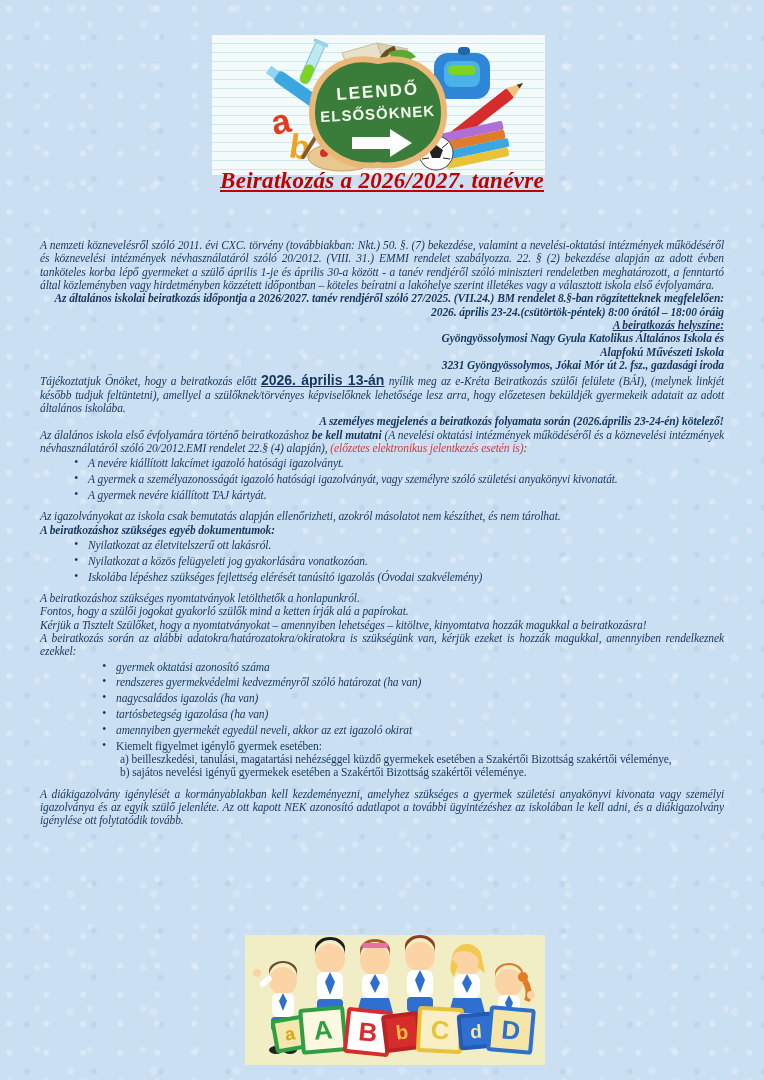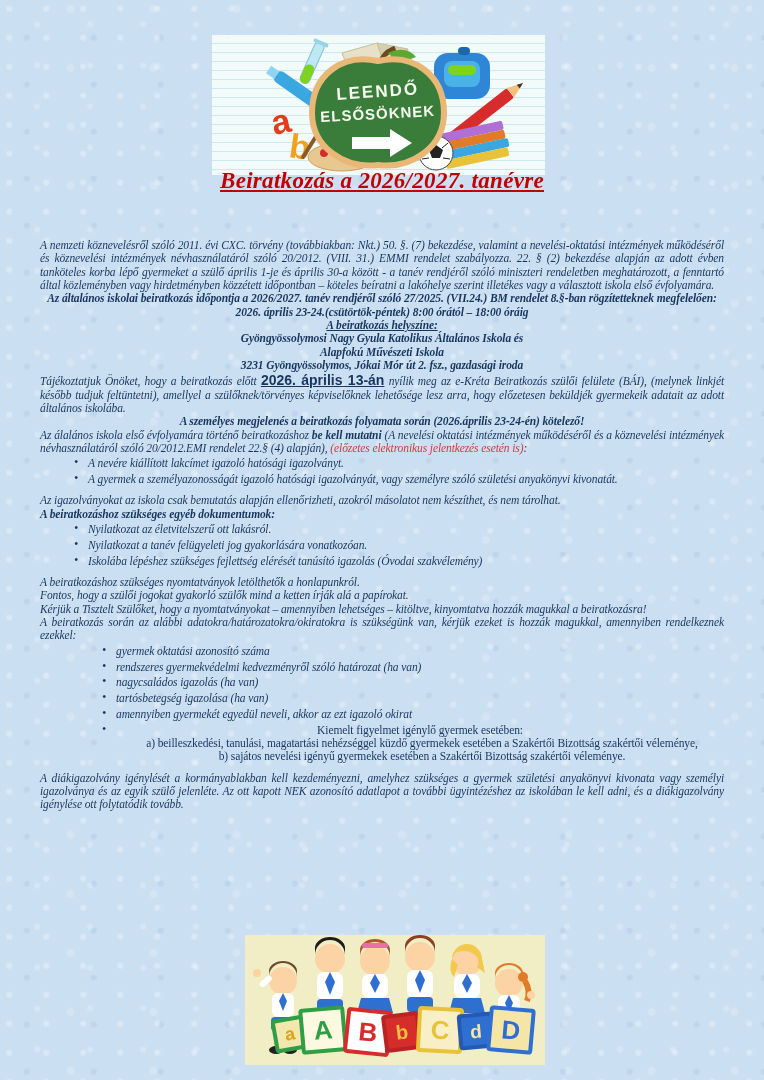--- a/index.html
+++ b/index.html
@@ -26,35 +26,35 @@
     margin:0; text-align:center;
     font-size:23px; font-weight:bold; font-style:italic;
     color:#c00000; text-decoration:underline; letter-spacing:.3px;
   }
   .flow{
     position:absolute; top:227px; left:40px; width:684px;
     font-size:11.5px; line-height:1.16; font-style:italic; letter-spacing:-.1px;margin-top:12px;
   }
   .flow p{margin:0;}
   .just{text-align:justify;}
-  .center{text-align:center;}
+  .center{text-align:right;}
   .bold{font-weight:bold;}
   .underline{text-decoration:underline;}
   .mb9{margin-bottom:9px;} .mb12{margin-bottom:12px;} .mb14{margin-bottom:14px;}
   .mb6{margin-bottom:6px;} .mb10{margin-bottom:10px;} .mb4{margin-bottom:4px;} .mb2{margin-bottom:2px;}
   .date-em{
     font-family:"Liberation Sans", sans-serif; font-style:normal; font-weight:bold;
     text-decoration:underline; font-size:14px; letter-spacing:0;
   }
   .red{color:#cf3a3a;}
   .blist{list-style:none; margin:2px 0 8px 34px; padding:0;}
   .blist li{position:relative; padding-left:14px; margin-bottom:2.5px;}
   .blist li::before{content:"•"; position:absolute; left:0; top:-1px; font-size:12px;}
   .indent2{margin-left:62px;}
-  .upright{font-style:normal;text-align:center;}
+  .upright{font-style:normal;}
   .upright .sub{display:block; padding-left:4px;}
   .footer-art{position:absolute; left:245px; top:935px; width:300px; height:130px; background:#f1eec6;}
   .footer-art svg{position:absolute; left:0; top:0;}
   .blocks{position:absolute; left:0; bottom:6px; width:100%; height:58px;}
   .block{
     position:absolute; width:38px; height:38px; border:4px solid; border-radius:4px;
     display:flex; align-items:center; justify-content:center;
     font-family:"Liberation Sans", sans-serif; font-weight:bold; font-size:26px; line-height:1;
   }
   .block:nth-of-type(1){left:28px; top:16px; width:26px; height:26px; font-size:18px; transform:rotate(-10deg); border-color:#2f9e44; background:#f3e7ae; color:#d9a514;}
@@ -169,30 +169,31 @@
     <p class="just mb9"><span>Tájékoztatjuk Önöket, hogy a beiratkozás előtt </span><span class="date-em">2026. április 13-án</span><span> nyílik meg az e-Kréta Beiratkozás szülői felülete (BÁI), (melynek linkjét később tudjuk feltüntetni), amellyel a szülőknek/törvényes képviselőknek lehetősége lesz arra, hogy előzetesen beküldjék gyermekeik adatait az adott általános iskolába.</span></p>
 
     <p class="center bold mb12">A személyes megjelenés a beiratkozás folyamata során (2026.április 23-24-én) kötelező!</p>
 
     <p class="just mb6"><span>Az álalános iskola első évfolyamára történő beiratkozáshoz </span><b>be kell mutatni</b><span> (A nevelési oktatási intézmények működéséről és a köznevelési intézmények névhasználatáról szóló 20/2012.EMI rendelet 22.§ (4) alapján), </span><span class="red">(előzetes elektronikus jelentkezés esetén is)</span><span>:</span></p>
 
     <ul class="blist">
 
     <li>A nevére kiállított lakcímet igazoló hatósági igazolványt.</li>
         <li>A gyermek a személyazonosságát igazoló hatósági igazolványát, vagy személyre szóló születési anyakönyvi kivonatát.</li>
+        <li>A gyermek nevére kiállított TAJ kártyát.</li>
       </ul>
 
     <p class="just mb10">Az igazolványokat az iskola csak bemutatás alapján ellenőrizheti, azokról másolatot nem készíthet, és nem tárolhat.</p>
 
     <p class="bold mb2">A beiratkozáshoz szükséges egyéb dokumentumok:</p>
 
     <ul class="blist mb10">
 
     <li>Nyilatkozat az életvitelszerű ott lakásról.</li>
-        <li>Nyilatkozat a tanév felügyeleti jog gyakorlására vonatkozóan.</li>
+        <li>Nyilatkozat a közös felügyeleti jog gyakorlására vonatkozóan.</li>
         <li>Iskolába lépéshez szükséges fejlettség elérését tanúsító igazolás (Óvodai szakvélemény)</li>
       </ul>
 
     <p class="mb10">
       <span>A beiratkozáshoz szükséges nyomtatványok letölthetők a honlapunkról.</span><br>
       <span>Fontos, hogy a szülői jogokat gyakorló szülők mind a ketten írják alá a papírokat.</span><br>
       <span>Kérjük a Tisztelt Szülőket, hogy a nyomtatványokat  – amennyiben lehetséges  – kitöltve, kinyomtatva hozzák magukkal a beiratkozásra!</span>
     </p>
 
     <p class="just mb4">A beiratkozás során az alábbi adatokra/határozatokra/okiratokra is szükségünk van, kérjük ezeket is hozzák magukkal, amennyiben rendelkeznek ezekkel:</p>

